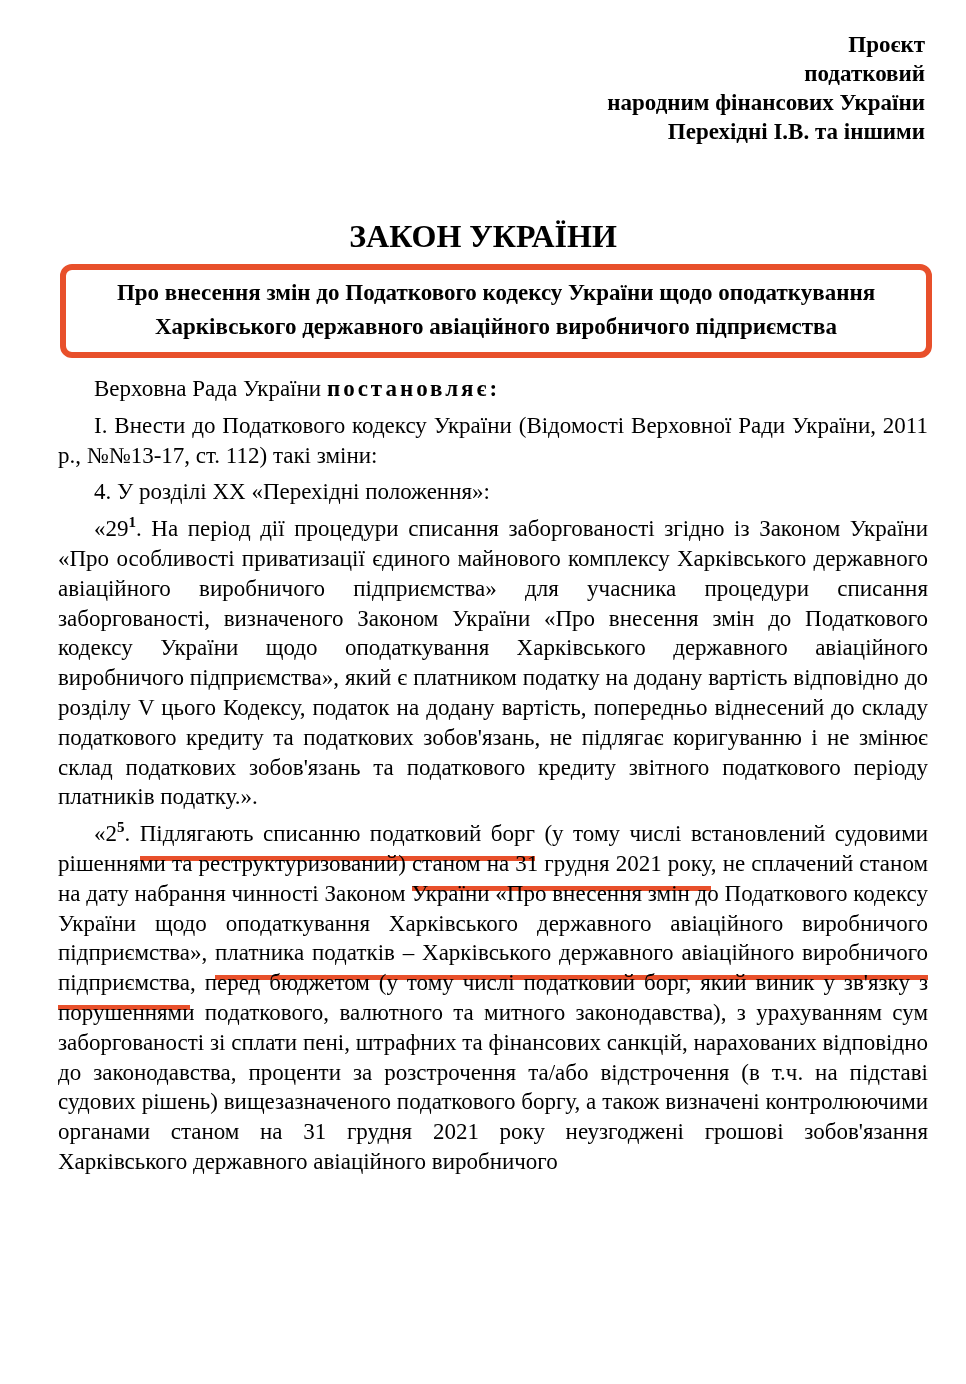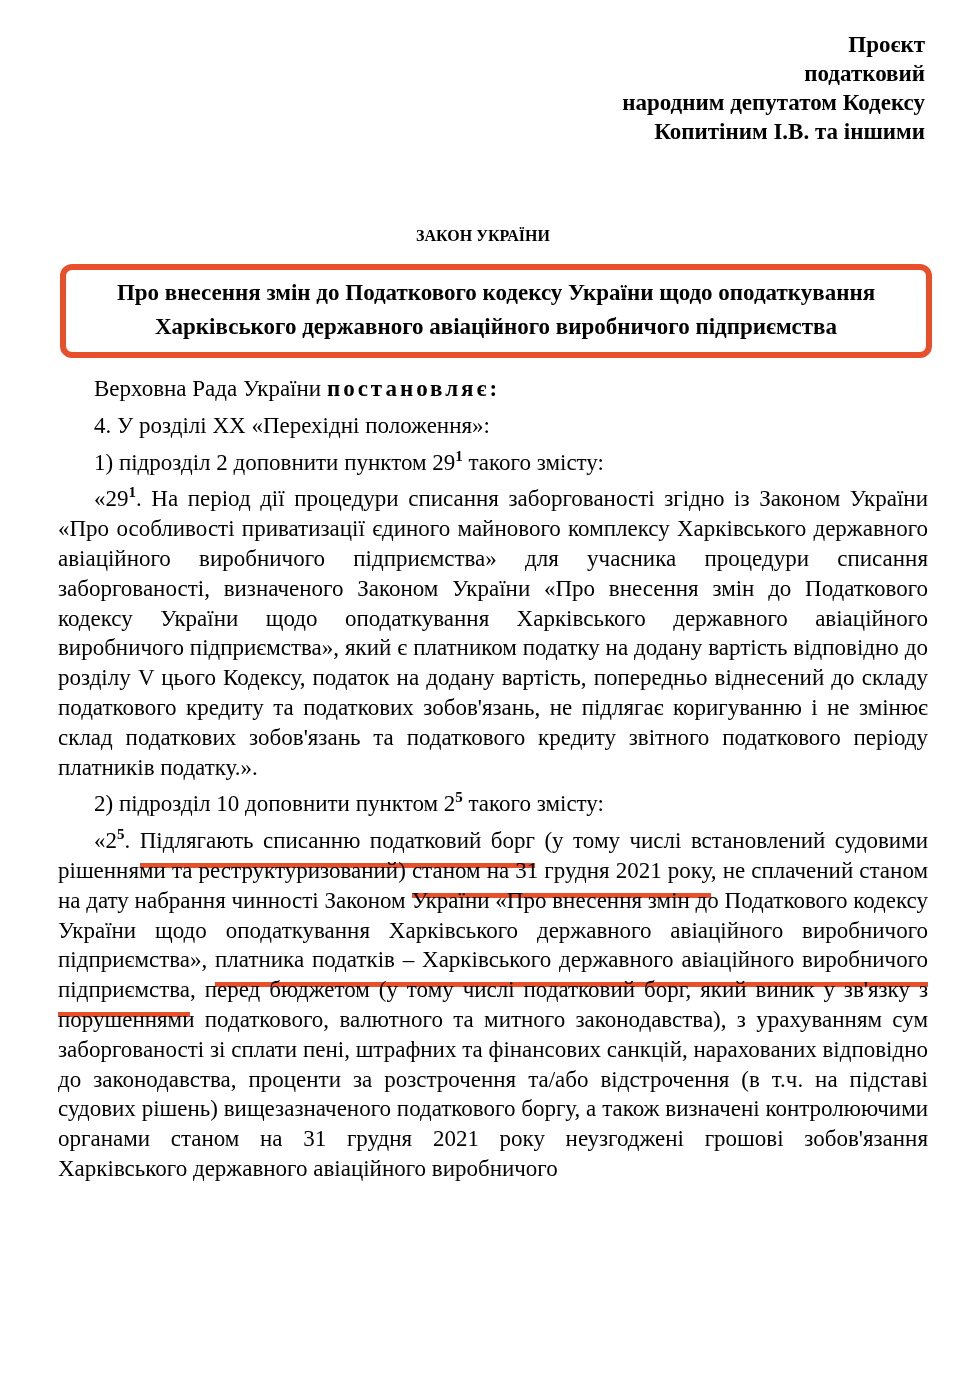--- a/index.html
+++ b/index.html
@@ -19,21 +19,21 @@
     padding-right: 41px;
     text-align: right;
     font-weight: bold;
     font-size: 23px;
     line-height: 29px;
   }
   .law-heading {
     margin-top: 76px;
     text-align: center;
     font-weight: bold;
-    font-size: 16px;
+    font-size: 32px;
     line-height: 28px;
   }
   .title-box {
     border: 6px solid var(--accent);
     border-radius: 12px;
     margin: 14px 34px 0 60px;
     padding: 6px 18px 8px;
   }
   .title-text {
     font-weight: bold;
@@ -63,32 +63,31 @@
   }
 </style>
 </head>
 <body>
 
 <div class="page">
 
   <div class="doc-header">
     <div>Проєкт</div>
     <div>податковий</div>
-    <div>народним депутатом Кодексу</div>
-    <div>Копитіним І.В. та іншими</div>
+    <div>народним фінансових України</div>
+    <div>Перехідні І.В. та іншими</div>
   </div>
 
   <div class="law-heading">ЗАКОН УКРАЇНИ</div>
 
   <div class="title-box">
     <div class="title-text">Про внесення змін до Податкового кодексу України щодо оподаткування Харківського державного авіаційного виробничого підприємства</div>
   </div>
 
   <div class="body">
     <p class="para"><span>Верховна Рада України </span><span class="bold spaced">постановляє:</span></p>
+    <p class="para"><span>I. Внести до Податкового кодексу України (Відомості Верховної Ради України, 2011 р., №№13-17, ст. 112) такі зміни:</span></p>
     <p class="para"><span>4. У розділі XX «Перехідні положення»:</span></p>
-    <p class="para"><span>1) підрозділ 2 доповнити пунктом 29</span><sup class="bold">1</sup><span> такого змісту:</span></p>
     <p class="para"><span>«29</span><sup class="bold">1</sup><span>. На період дії процедури списання заборгованості згідно із Законом України «Про особливості приватизації єдиного майнового комплексу Харківського державного авіаційного виробничого підприємства» для учасника процедури списання заборгованості, визначеного Законом України «Про внесення змін до Податкового кодексу України щодо оподаткування Харківського державного авіаційного виробничого підприємства», який є платником податку на додану вартість відповідно до розділу V цього Кодексу, податок на додану вартість, попередньо віднесений до складу податкового кредиту та податкових зобов'язань, не підлягає коригуванню і не змінює склад податкових зобов'язань та податкового кредиту звітного податкового періоду платників податку.».</span></p>
-    <p class="para"><span>2) підрозділ 10 доповнити пунктом 2</span><sup class="bold">5</sup><span> такого змісту:</span></p>
     <p class="para"><span>«2</span><sup class="bold">5</sup><span>. </span><span class="hl-underline">Підлягають списанню податковий борг</span><span> (у тому числі встановлений судовими рішеннями та реструктуризований) </span><span class="hl-underline">станом на 31 грудня 2021 року</span><span>, не сплачений станом на дату набрання чинності Законом України «Про внесення змін до Податкового кодексу України щодо оподаткування Харківського державного авіаційного виробничого підприємства», </span><span class="hl-underline">платника податків – Харківського державного авіаційного виробничого підприємства</span><span>, перед бюджетом (у тому числі податковий борг, який виник у зв'язку з порушеннями податкового, валютного та митного законодавства), з урахуванням сум заборгованості зі сплати пені, штрафних та фінансових санкцій, нарахованих відповідно до законодавства, проценти за розстрочення та/або відстрочення (в т.ч. на підставі судових рішень) вищезазначеного податкового боргу, а також визначені контролюючими органами станом на 31 грудня 2021 року неузгоджені грошові зобов'язання Харківського державного авіаційного виробничого</span></p>
   </div>
 
 </div>
 
 </body></html>

